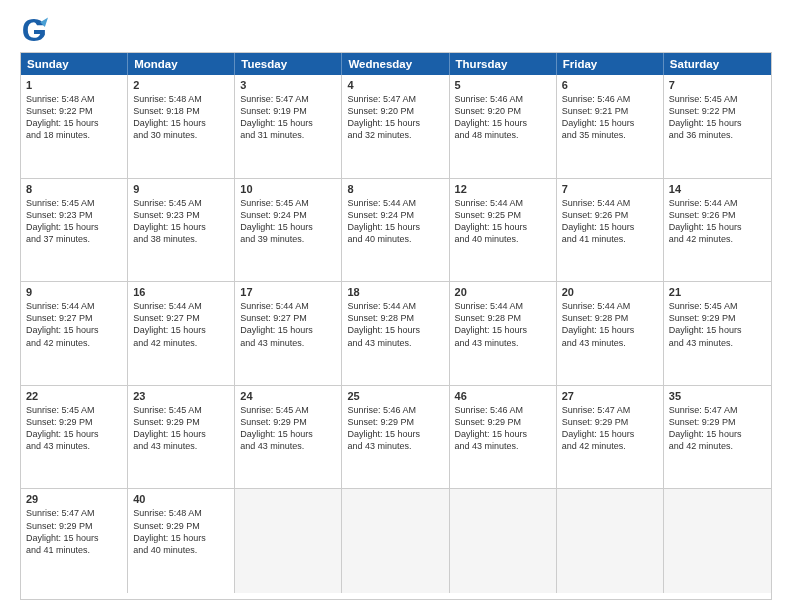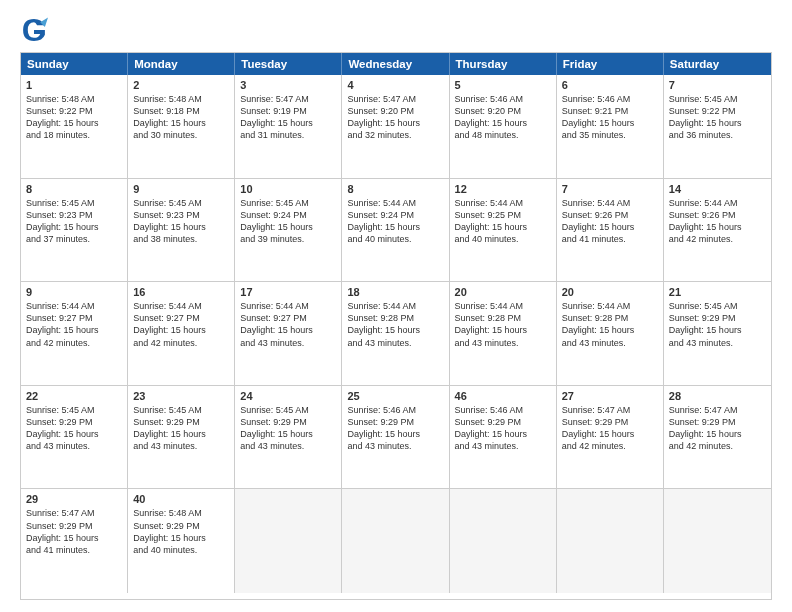--- a/index.html
+++ b/index.html
@@ -323,21 +323,21 @@
           <div class="cell-line">and 43 minutes.</div>
         </div>
         <div class="cal-cell">
           <div class="day-num">27</div>
           <div class="cell-line">Sunrise: 5:47 AM</div>
           <div class="cell-line">Sunset: 9:29 PM</div>
           <div class="cell-line">Daylight: 15 hours</div>
           <div class="cell-line">and 42 minutes.</div>
         </div>
         <div class="cal-cell">
-          <div class="day-num">28</div>
+          <div class="day-num">35</div>
           <div class="cell-line">Sunrise: 5:47 AM</div>
           <div class="cell-line">Sunset: 9:29 PM</div>
           <div class="cell-line">Daylight: 15 hours</div>
           <div class="cell-line">and 42 minutes.</div>
         </div>
         <div class="cal-cell last-row">
           <div class="day-num">29</div>
           <div class="cell-line">Sunrise: 5:47 AM</div>
           <div class="cell-line">Sunset: 9:29 PM</div>
           <div class="cell-line">Daylight: 15 hours</div>

